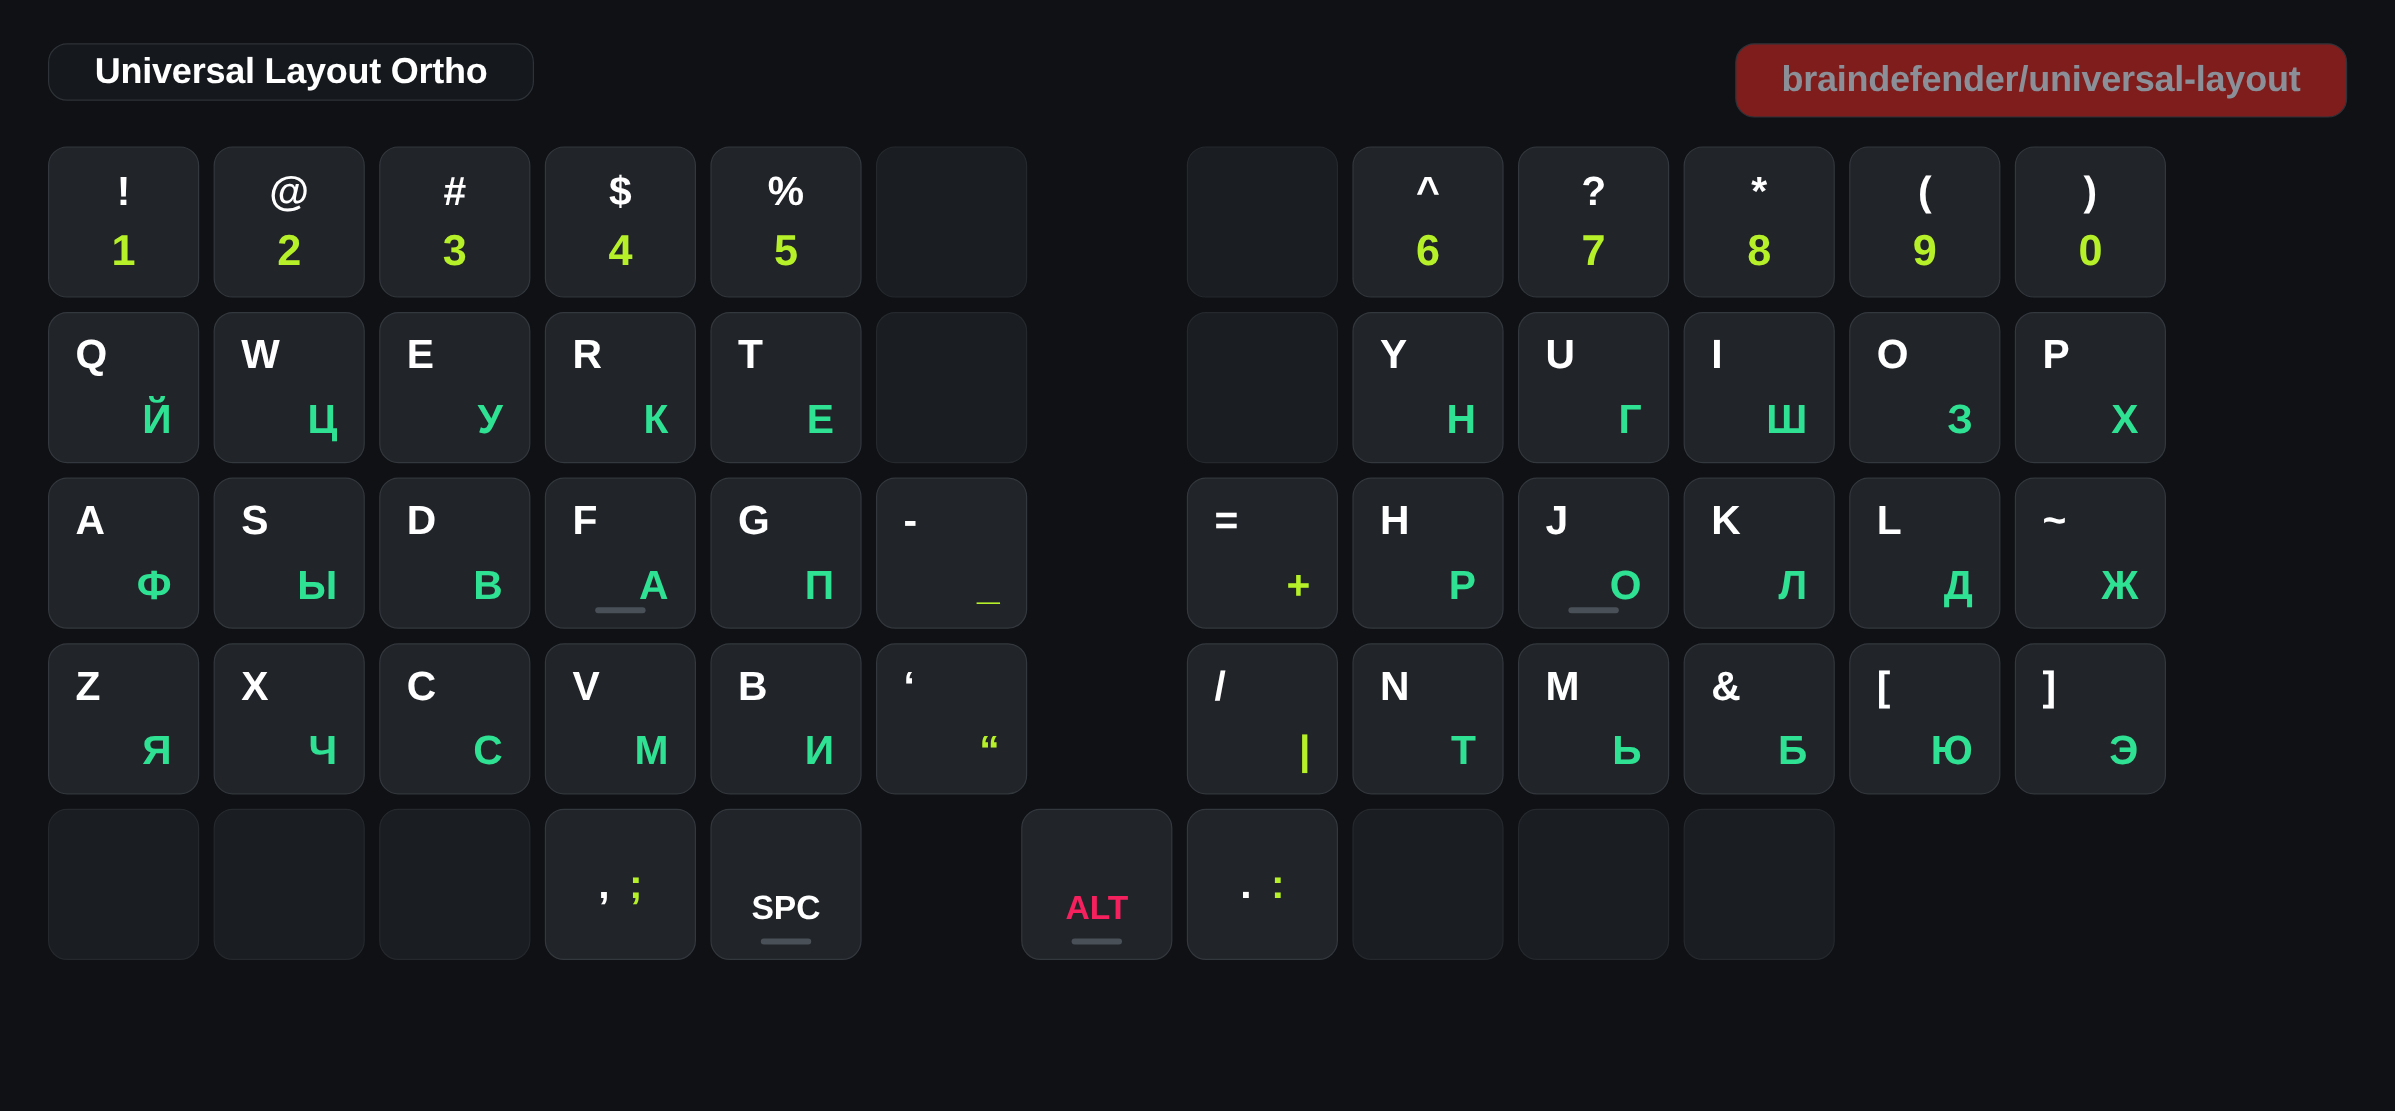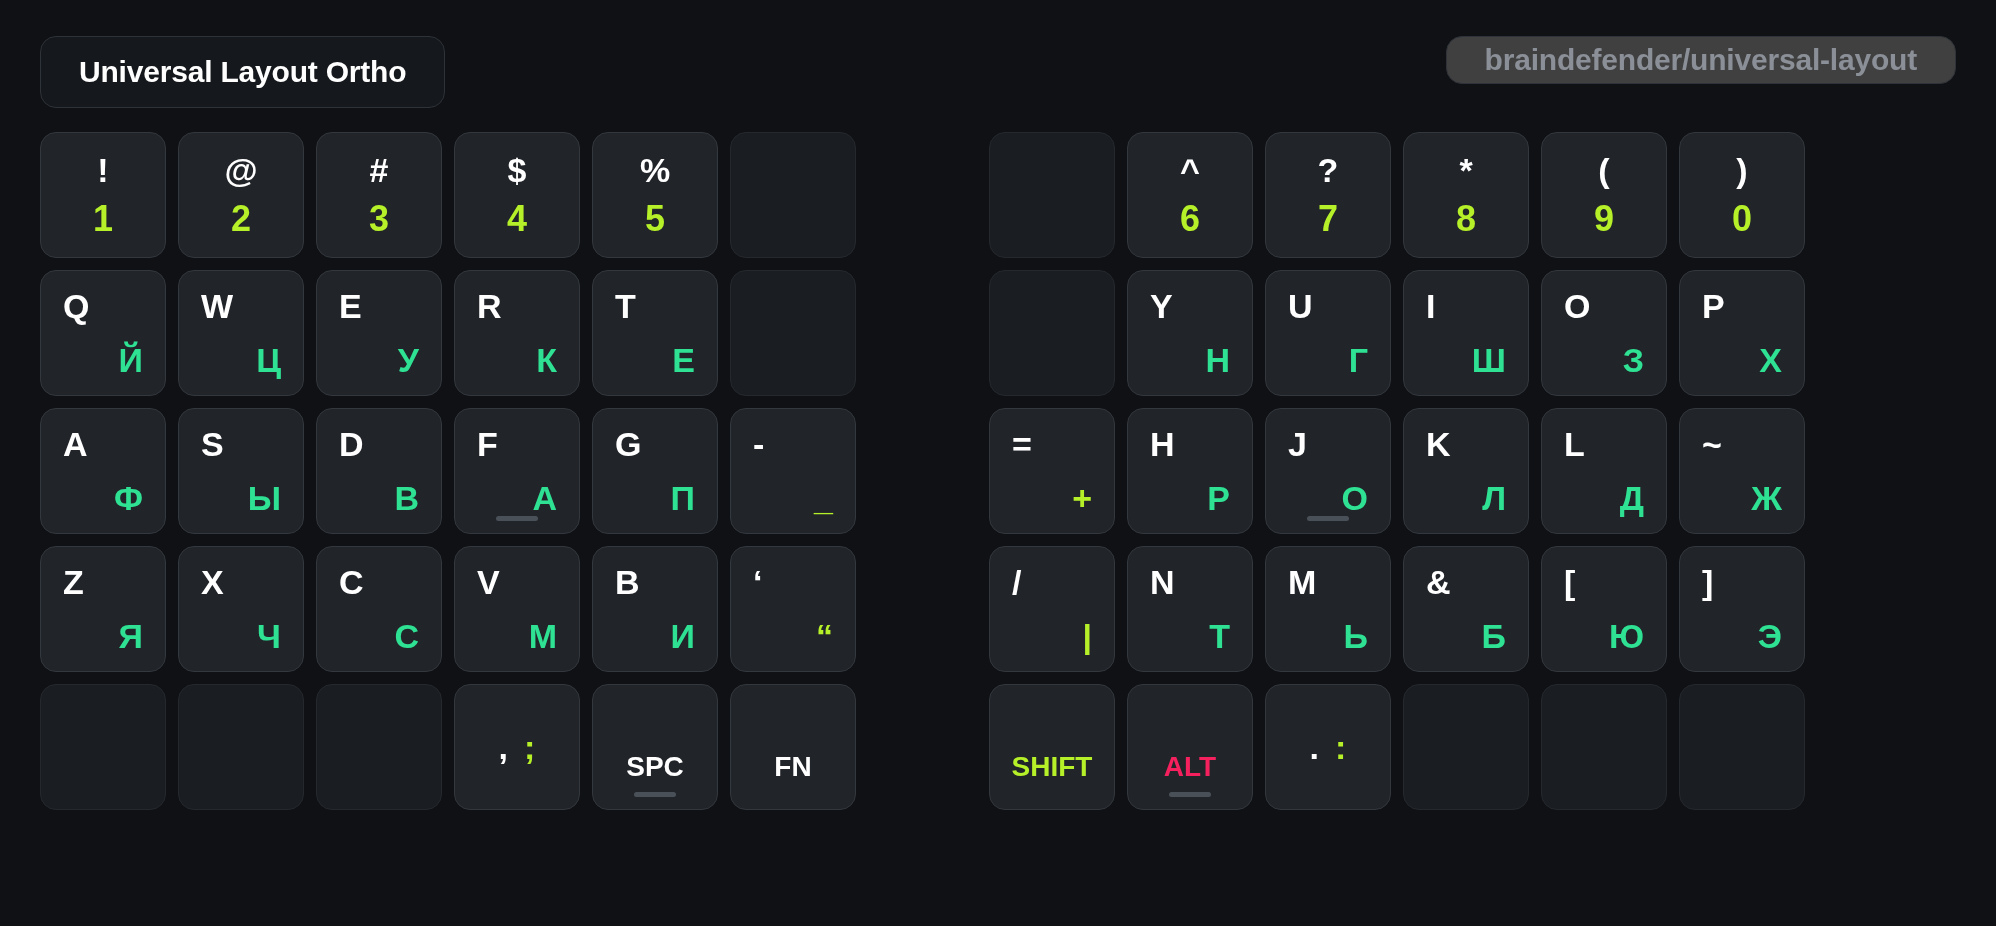--- a/index.html
+++ b/index.html
@@ -26,40 +26,40 @@
     display: flex;
     justify-content: space-between;
     align-items: flex-start;
     width: 100%;
     margin-bottom: 24px;
   }
 
   .title-chip {
     display: flex;
     align-items: center;
-    height: 72px;
+    height: 48px;
     padding: 0 38px;
     background: #15181c;
     border: 1px solid #2e3339;
     border-radius: 16px;
   }
   .title-chip .title-text {
     color: #ffffff;
     font-size: 30px;
     font-weight: bold;
     letter-spacing: -0.2px;
     white-space: nowrap;
   }
 
   .repo-chip {
     display: flex;
     align-items: center;
-    height: 48px;
+    height: 62px;
     padding: 0 38px;
-    background: #404040;
+    background: #7f1d1d;
     border: 1px solid #2e3339;
     border-radius: 16px;
   }
   .repo-chip .repo-text {
     color: #8b9098;
     font-size: 30px;
     font-weight: bold;
     letter-spacing: -0.2px;
     white-space: nowrap;
   }
@@ -421,29 +421,23 @@
           <div class="key">
             <span class="g-pair">
               <span class="p-a">,</span>
               <span class="p-b">;</span>
             </span>
           </div>
           <div class="key">
             <span class="g-center c-white">SPC</span>
             <span class="homing"></span>
           </div>
-          <div class="key">
-            <span class="g-center c-white">FN</span>
-          </div>
         </div>
         <div class="half-gap"></div>
         <div class="khalf">
-          <div class="key">
-            <span class="g-center c-lime">SHIFT</span>
-          </div>
           <div class="key">
             <span class="g-center c-pink">ALT</span>
             <span class="homing"></span>
           </div>
           <div class="key">
             <span class="g-pair">
               <span class="p-a">.</span>
               <span class="p-b">:</span>
             </span>
           </div>

